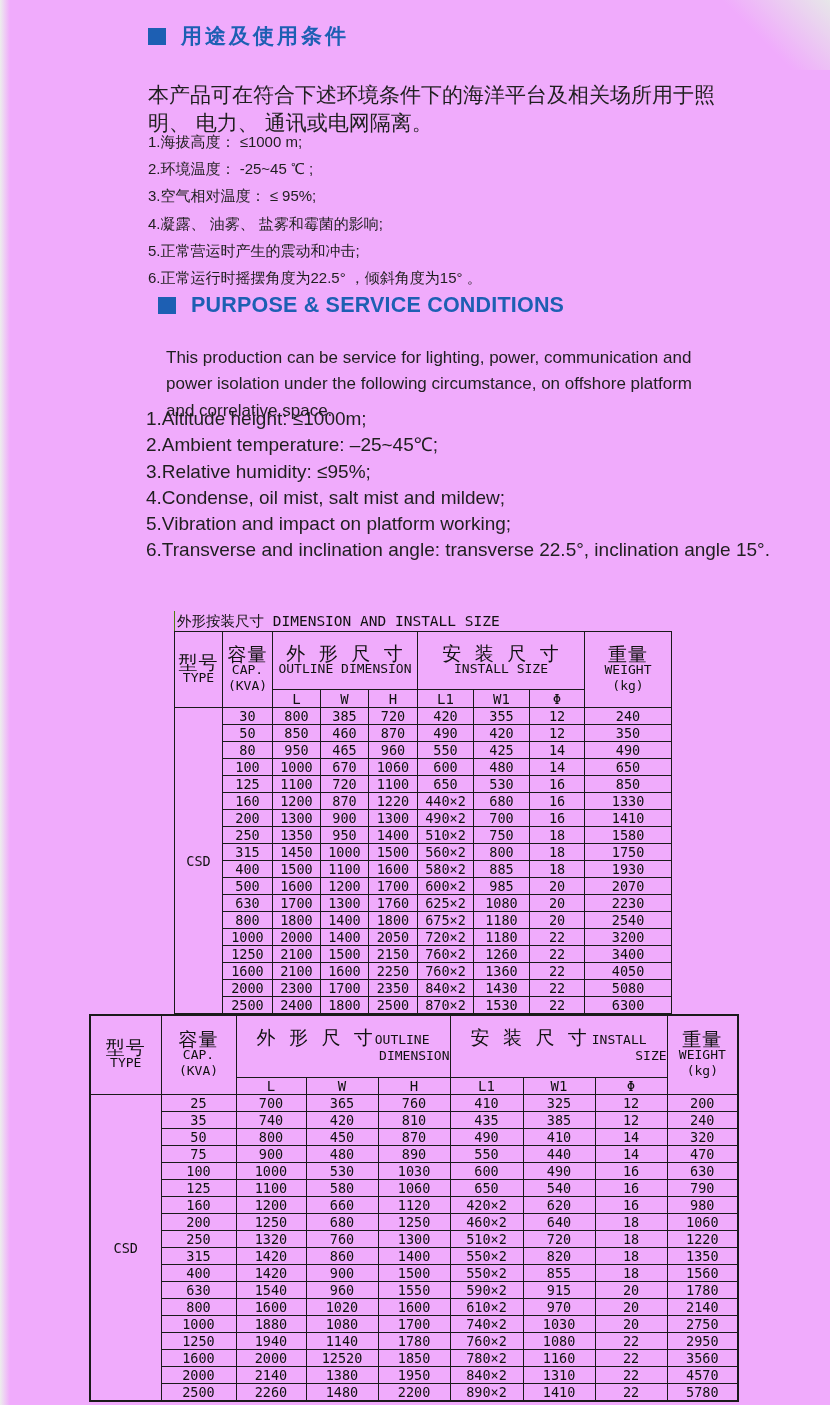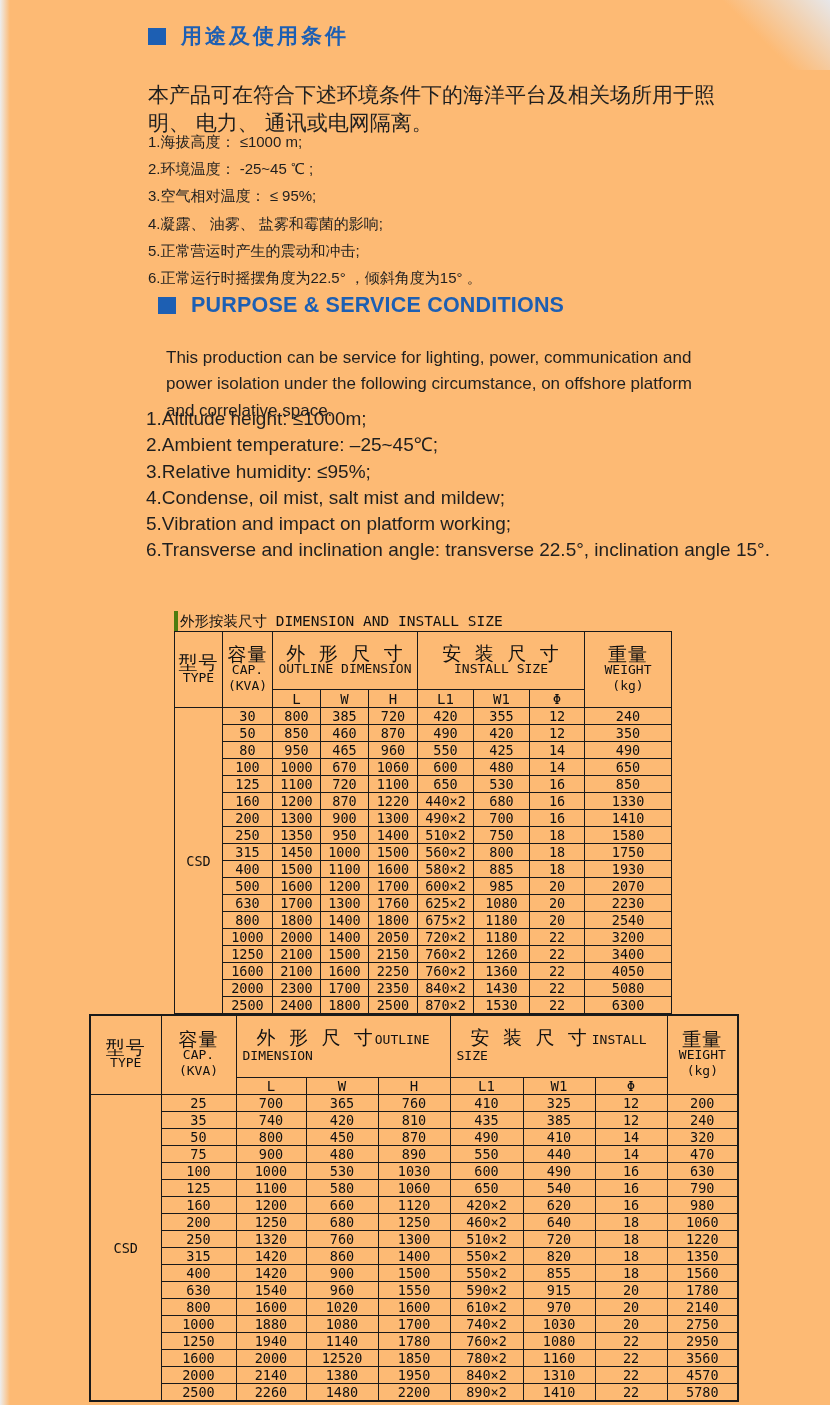--- a/index.html
+++ b/index.html
@@ -1,17 +1,17 @@
 <!DOCTYPE html>
 <html><head>
 <meta charset="utf-8">
 <style>
   html,body{margin:0;padding:0;background:#f2f2f2;}
   .page{
-    position:relative;width:830px;height:1405px;background:#fdba74;
+    position:relative;width:830px;height:1405px;background:#f0abfc;
     font-family:"Liberation Sans",sans-serif;color:#1f1f1f;overflow:hidden;
     margin:0 auto;
   }
   .corner-shade{position:absolute;right:0;top:0;width:170px;height:70px;
     background:linear-gradient(225deg,#e7e7e9 0%,rgba(255,255,255,0) 45%);}
   .edge-shade{position:absolute;left:0;top:0;width:10px;height:100%;
     background:linear-gradient(90deg,#ededed 0%,rgba(255,255,255,0) 100%);}
 
   
   .sec-header{position:absolute;display:flex;align-items:center;}
@@ -27,21 +27,21 @@
   .en-para{position:absolute;left:146px;top:328px;width:548px;font-size:17px;line-height:26.3px;margin-left:20px;}
   .en-list{position:absolute;left:146px;top:406px;font-size:19px;line-height:26.3px;}
   .list-item{white-space:nowrap;}
 
   
   .tbl-wrap{position:absolute;}
   .t1-wrap{left:174px;top:611px;width:497px;}
   .t2-wrap{left:89px;top:1014px;width:650px;}
   .tbl-title{
     font-family:"DejaVu Sans Mono","Liberation Mono",monospace;
-    font-size:14.5px;line-height:20px;border-left:4px solid #4d7c0f;
+    font-size:14.5px;line-height:20px;border-left:1px solid #4d7c0f;
     padding-left:2px;white-space:nowrap;color:#111;
   }
   table.spec{
     border-collapse:collapse;table-layout:fixed;width:100%;
     font-family:"DejaVu Sans Mono","Liberation Mono",monospace;color:#111;
   }
   table.spec th,table.spec td{
     border:1px solid #1a1a1a;padding:0;text-align:center;vertical-align:middle;
     font-weight:normal;overflow:hidden;
   }
@@ -49,21 +49,21 @@
   table.spec thead th{font-size:13px;line-height:16px;}
   .hd-cn{font-size:19px;letter-spacing:1px;}
   .hd-en{font-size:13px;}
   .t1 thead tr.main-row th{height:57px;}
   .t1 thead tr.sub-row th{height:17px;font-size:14px;}
   .t2 thead tr.main-row th{height:61px;}
   .t2 thead tr.sub-row th{height:16px;font-size:14px;}
   table.spec tbody td{height:15px;font-size:13.5px;}
   td.type-cell{font-size:14px;}
   .h-split{display:flex;justify-content:space-between;padding:0 20px;align-items:baseline;}
-  .h-center{text-align:left;margin-left:6px;}
+  .h-center{text-align:right;}
 </style>
 </head>
 <body>
 
 <div class="page">
   <div class="corner-shade"></div>
   <div class="edge-shade"></div>
 
   <div class="sec-header sec-header-cn">
     <span class="bullet"></span>

